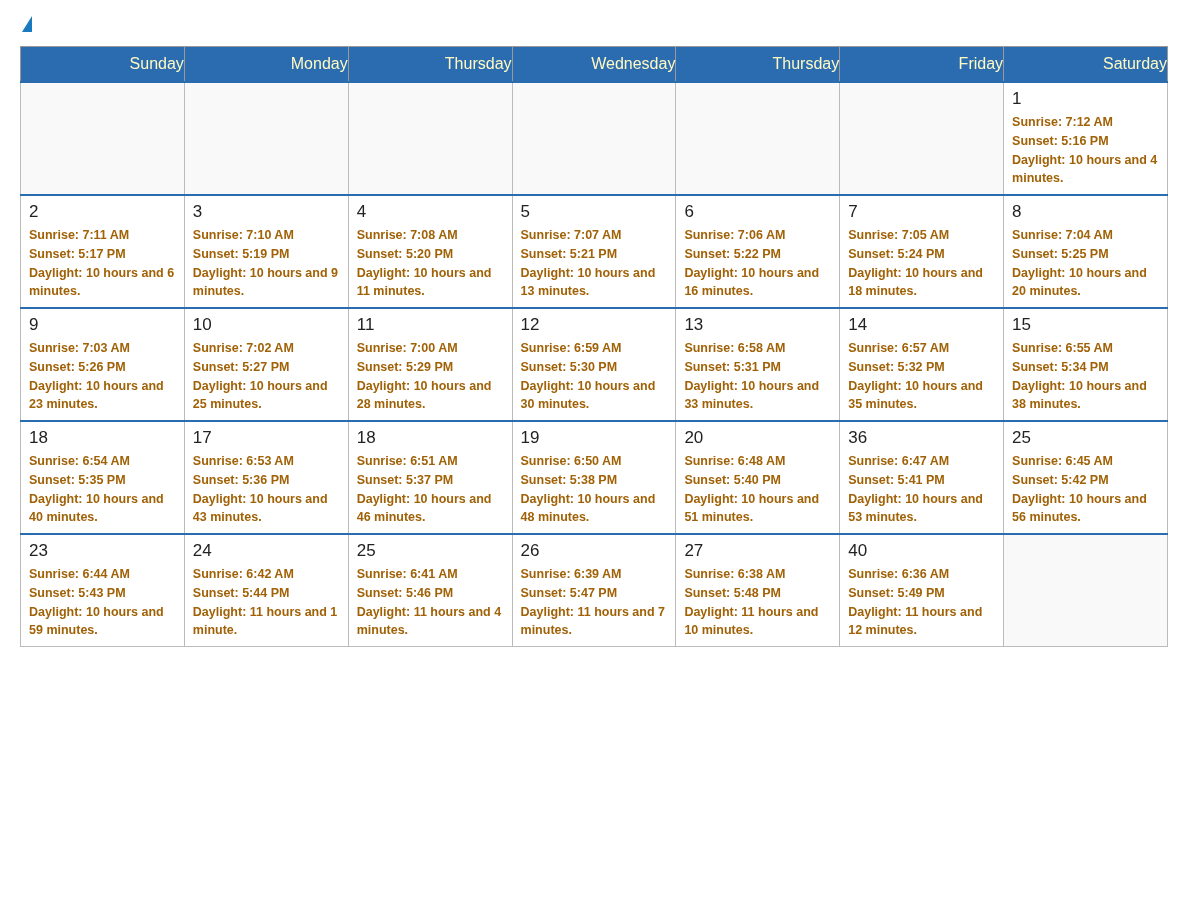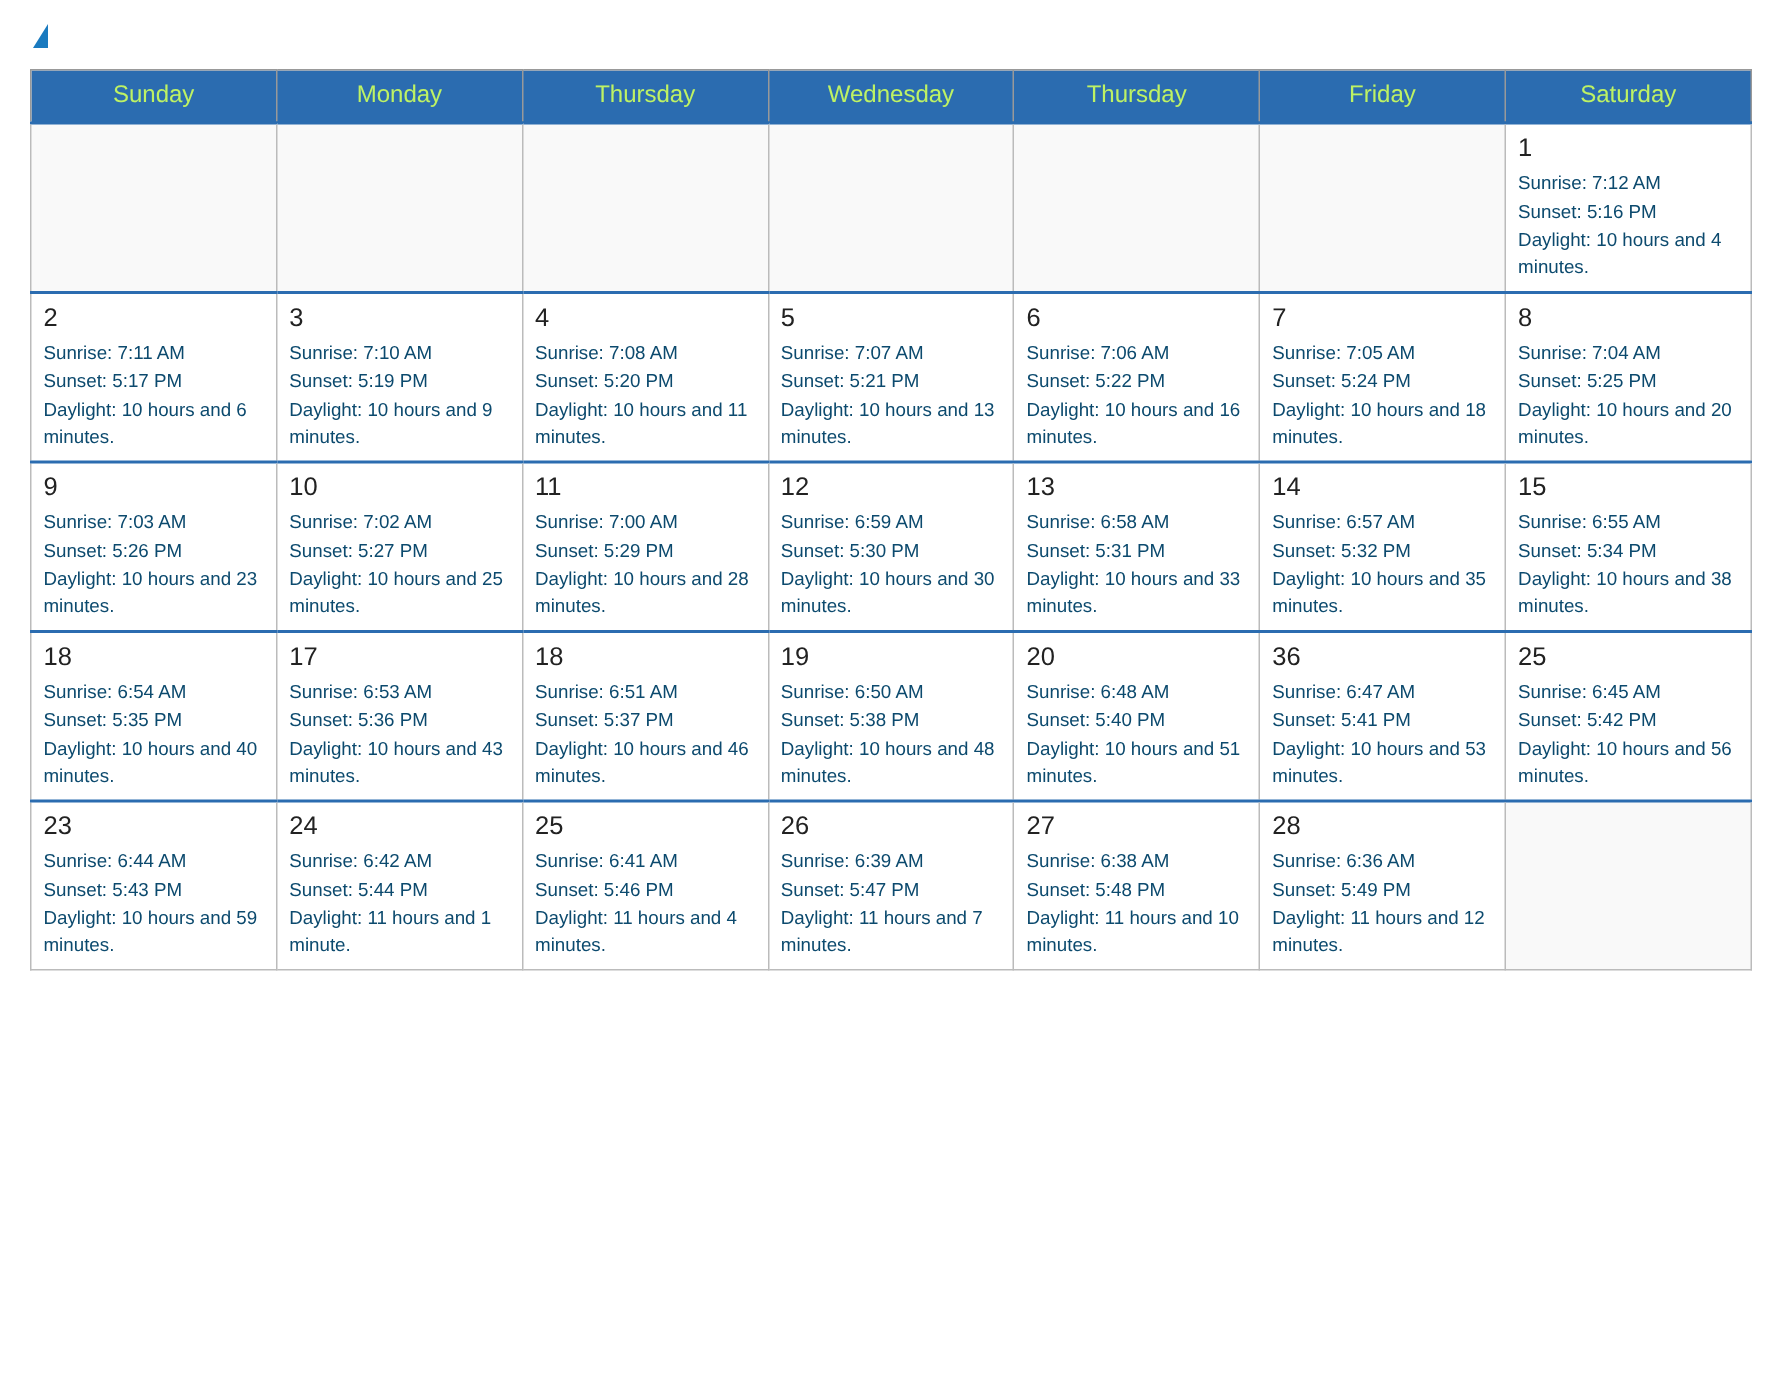--- a/index.html
+++ b/index.html
@@ -59,46 +59,47 @@
       color: #444;
       margin-top: 4px;
     }
     .calendar {
       width: 100%;
       border-collapse: collapse;
       border: 1px solid #999;
     }
     .calendar th {
       background-color: #2b6cb0;
-      color: #bef264;
+      color: #fef9c3;
       font-size: 16px;
       font-weight: normal;
       padding: 8px 0;
-      text-align: center;
+      text-align: right;
       border: 1px solid #999;
     }
     .calendar td {
       vertical-align: top;
       padding: 6px 8px;
       border: 1px solid #bbb;
       width: calc(100% / 7);
       min-height: 100px;
       font-size: 13px;
       color: #333;
     }
     .day-number {
       font-size: 17px;
       font-weight: normal;
       margin-bottom: 4px;
       color: #222;
     }
     .day-info {
       font-size: 12.5px;
       line-height: 1.5;
-      color: #0c4a6e;
+      color: #a16207;
+      font-weight: bold;
     }
     .empty-cell {
       background: #f9f9f9;
     }
     tr.week-row td {
       border-top: 2px solid #2b6cb0;
     }
   </style>
 </head>
 <body>
@@ -247,19 +248,19 @@
         </td>
         <td>
           <div class="day-number">26</div>
           <div class="day-info">Sunrise: 6:39 AM<br>Sunset: 5:47 PM<br>Daylight: 11 hours and 7 minutes.</div>
         </td>
         <td>
           <div class="day-number">27</div>
           <div class="day-info">Sunrise: 6:38 AM<br>Sunset: 5:48 PM<br>Daylight: 11 hours and 10 minutes.</div>
         </td>
         <td>
-          <div class="day-number">28</div>
+          <div class="day-number">40</div>
           <div class="day-info">Sunrise: 6:36 AM<br>Sunset: 5:49 PM<br>Daylight: 11 hours and 12 minutes.</div>
         </td>
         <td class="empty-cell"></td>
       </tr>
     </tbody>
 </table>
 
 </body></html>

